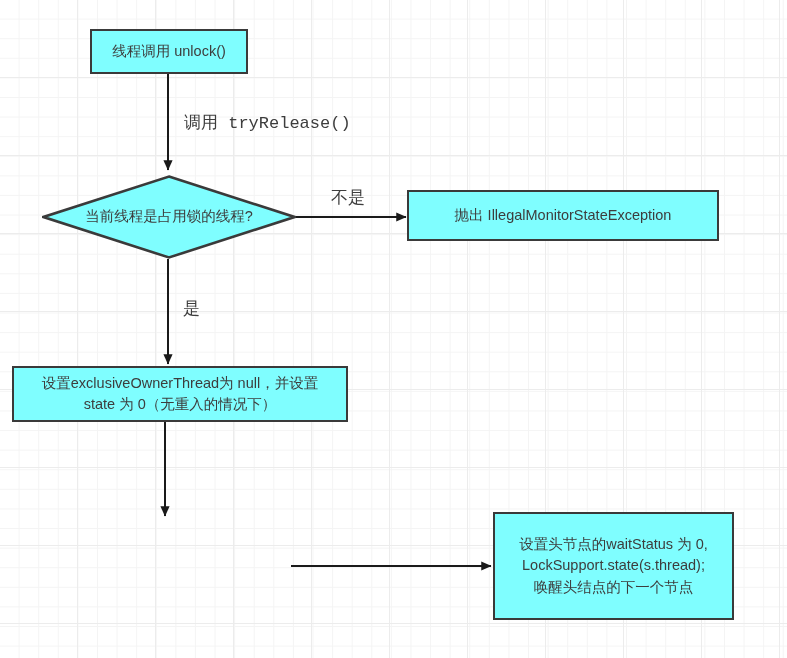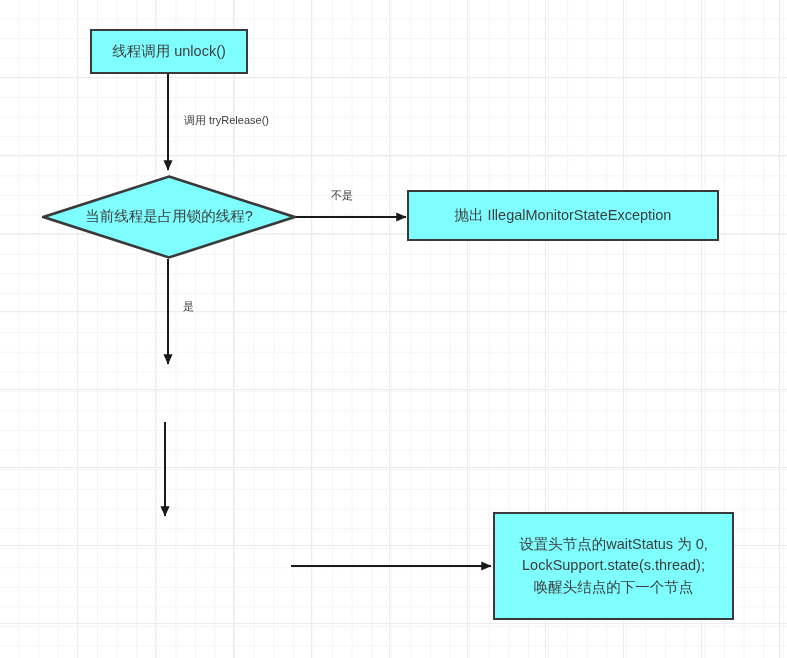--- a/index.html
+++ b/index.html
@@ -66,24 +66,25 @@
     height: 100%;
   }
   .diamond-label {
     position: relative;
     z-index: 2;
     padding: 0 10px;
   }
   .edge-label {
     position: absolute;
     color: #3d3d3d;
-    font-size: 11px;
+    font-size: 17px;
     line-height: 1.3;
     white-space: nowrap;
     background: transparent;
+    font-family: Liberation Mono, monospace;
   }
 </style>
 </head>
 <body>
 
 <div id="canvas">
 
   <svg class="edges" viewBox="0 0 787 658" xmlns="http://www.w3.org/2000/svg">
     <defs>
       <marker id="arrow" viewBox="0 0 10 10" refX="9.4" refY="5" markerWidth="5.2" markerHeight="5.2" orient="auto-start-reverse">
@@ -110,20 +111,24 @@
   </div>
 
   <div class="node box" style="left:90px; top:29px; width:158px; height:45px;">
     <span>线程调用 unlock()</span>
   </div>
 
   <div class="node box" style="left:407px; top:190px; width:312px; height:51px;">
     <span>抛出 IllegalMonitorStateException</span>
   </div>
 
+  <div class="node box" style="left:12px; top:366px; width:336px; height:56px;">
+    <span>设置exclusiveOwnerThread为 null，并设置
+state 为 0（无重入的情况下）</span>
+  </div>
 
 
   <div class="node box" style="left:493px; top:512px; width:241px; height:108px;">
     <span>设置头节点的waitStatus 为 0,
 LockSupport.state(s.thread);
 唤醒头结点的下一个节点</span>
   </div>
 
   <div class="edge-label" style="left:184px; top:113px;">调用 tryRelease()</div>
 

